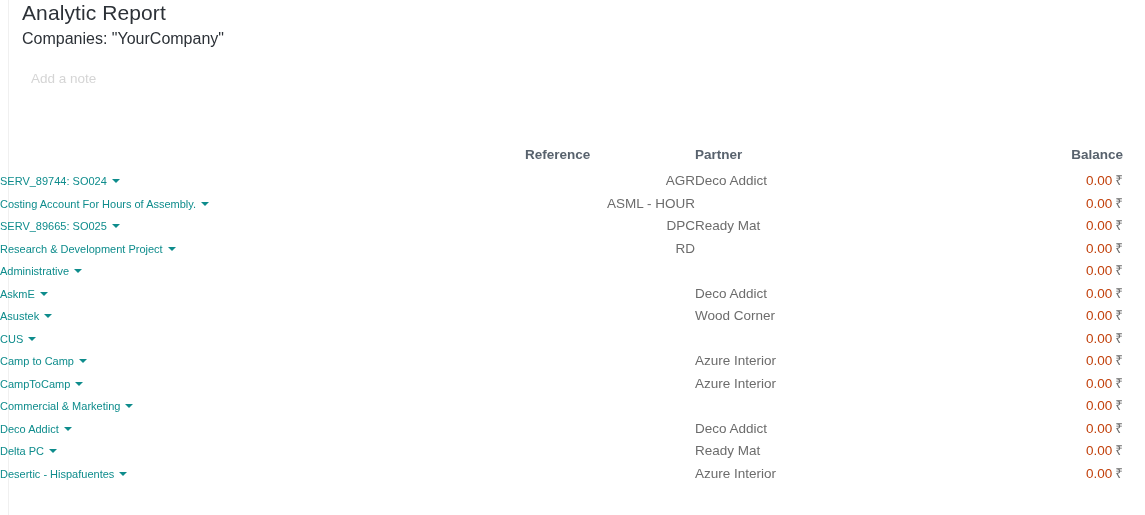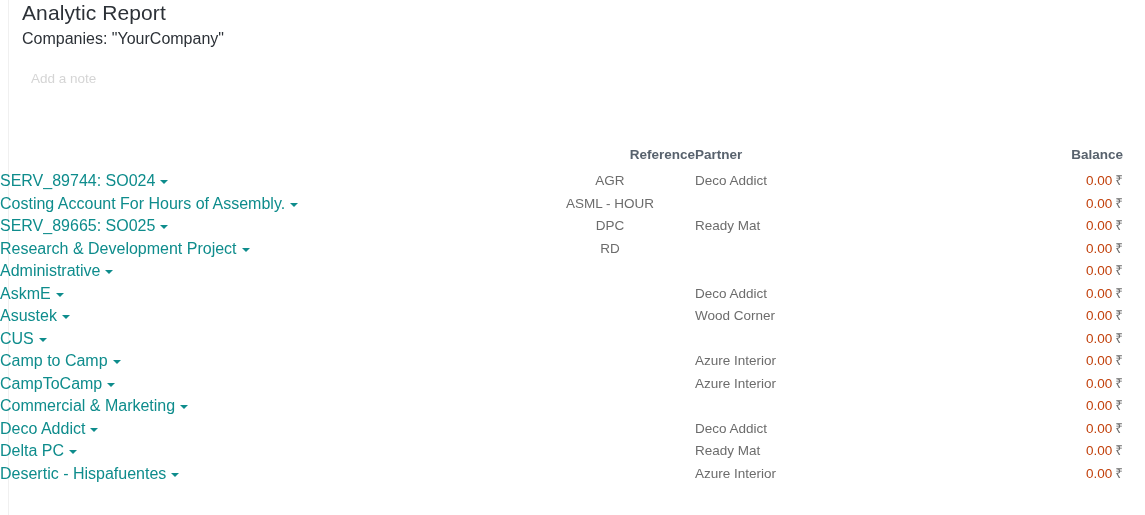--- a/index.html
+++ b/index.html
@@ -95,34 +95,34 @@
     white-space: nowrap;
   }
 
   
   col.c-name      { width: 525px; }
   col.c-reference { width: 170px; }
   col.c-partner   { width: 290px; }
   col.c-balance   { width: 138px; }
 
   th.h-name      { text-align: left; }
-  th.h-reference { text-align: right;  padding-left: 48px; margin-left: 23px; }
+  th.h-reference { text-align: left;  padding-left: 48px; margin-left: 23px; }
   th.h-partner   { text-align: left;  padding-left: 16px; }
   th.h-balance   { text-align: right; padding-right: 17px; }
 
   td.t-name      { text-align: left;  padding-left: 50px; }
-  td.t-reference { text-align: center;  padding-left: 48px; }
+  td.t-reference { text-align: right;  padding-left: 48px; }
   td.t-partner   { text-align: left;  padding-left: 16px; }
   td.t-balance   { text-align: right; padding-right: 17px; }
 
   .acct-link {
     color: #0e8c8c;
     text-decoration: none;
     cursor: pointer;
-    font-size: 16px;
+    font-size: 11px;
     display: inline;
     margin-top: 20px;
   }
 
   .caret {
     display: inline-block;
     width: 0;
     height: 0;
     margin-left: 5px;
     vertical-align: 2px;

